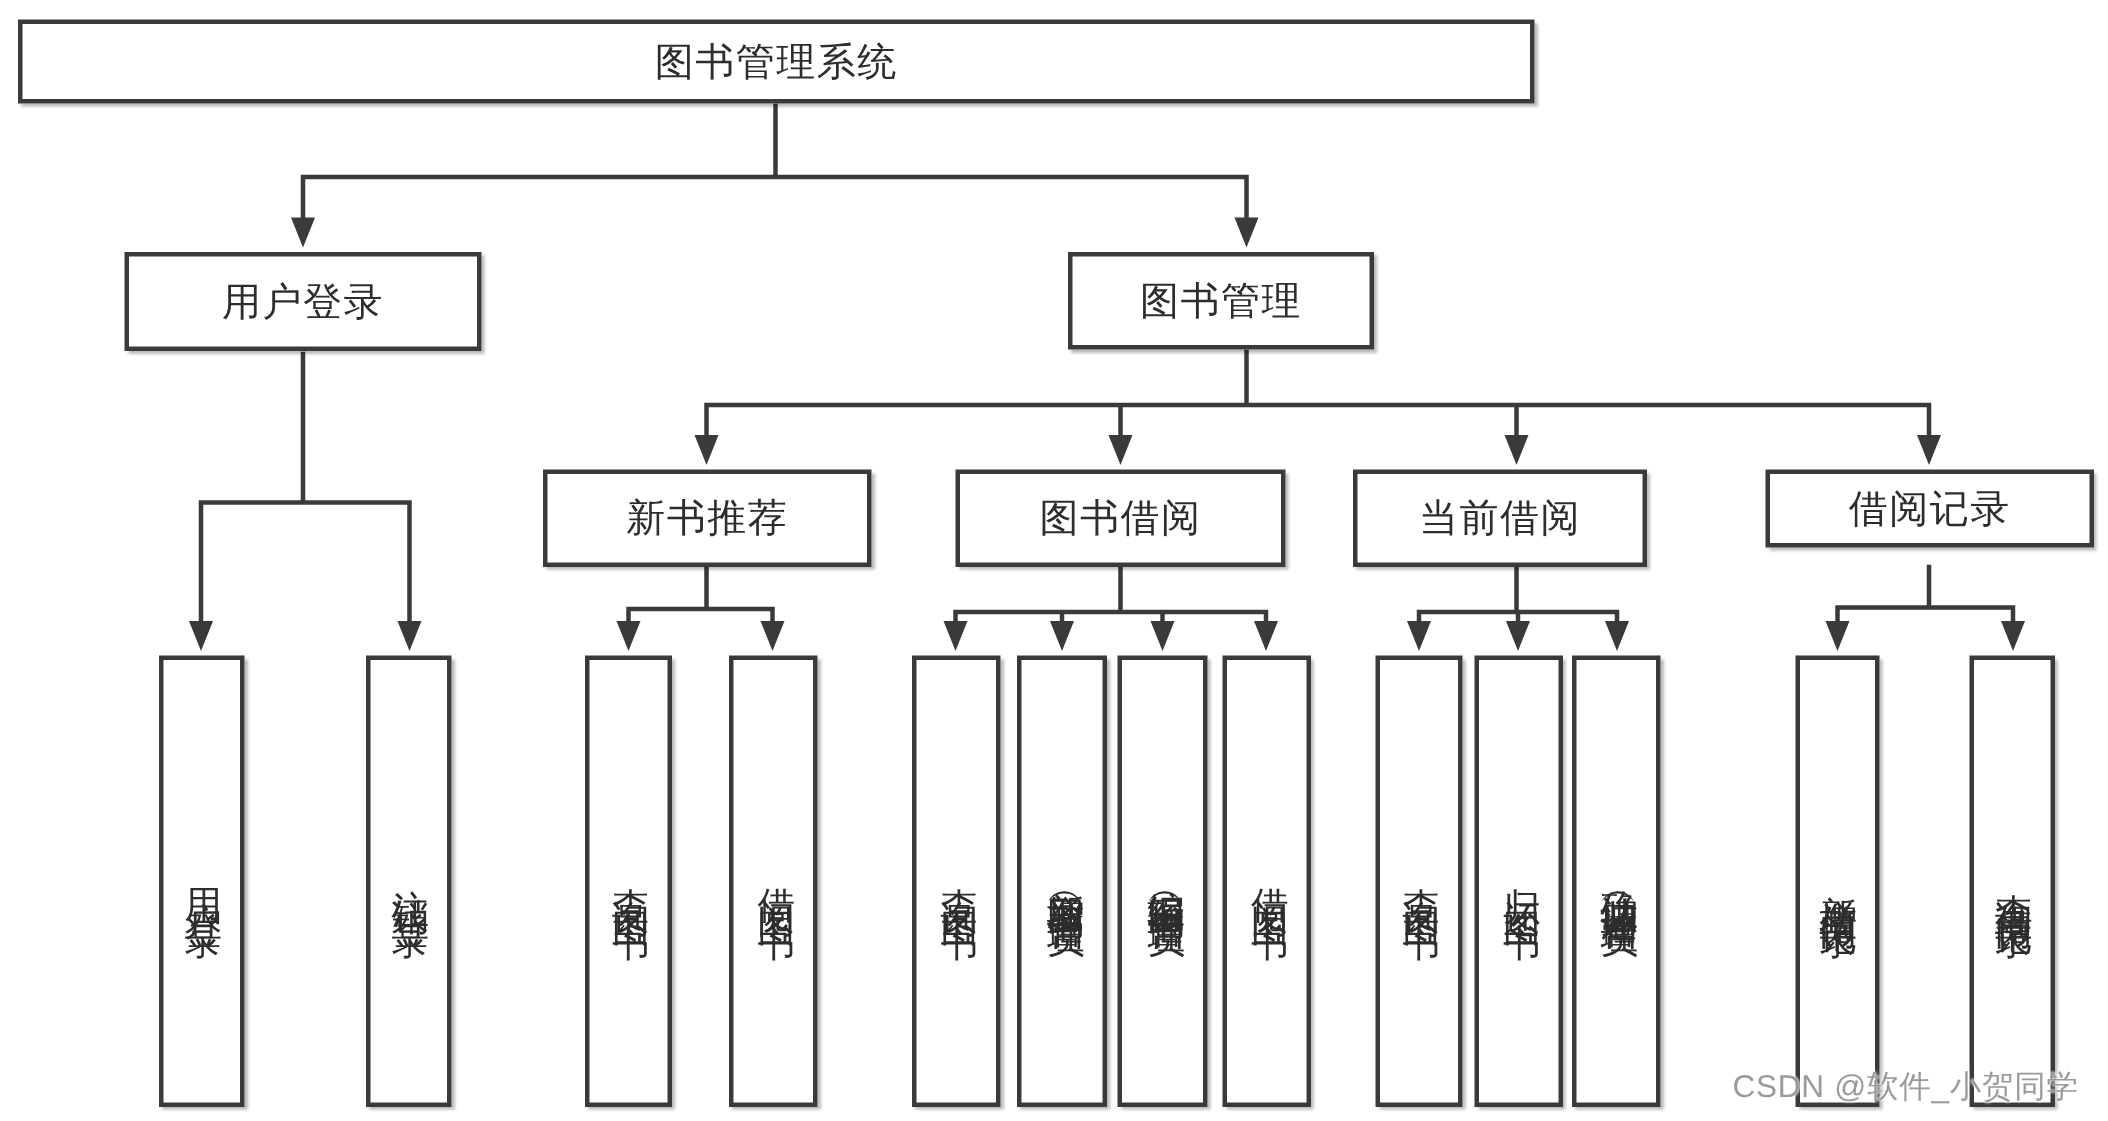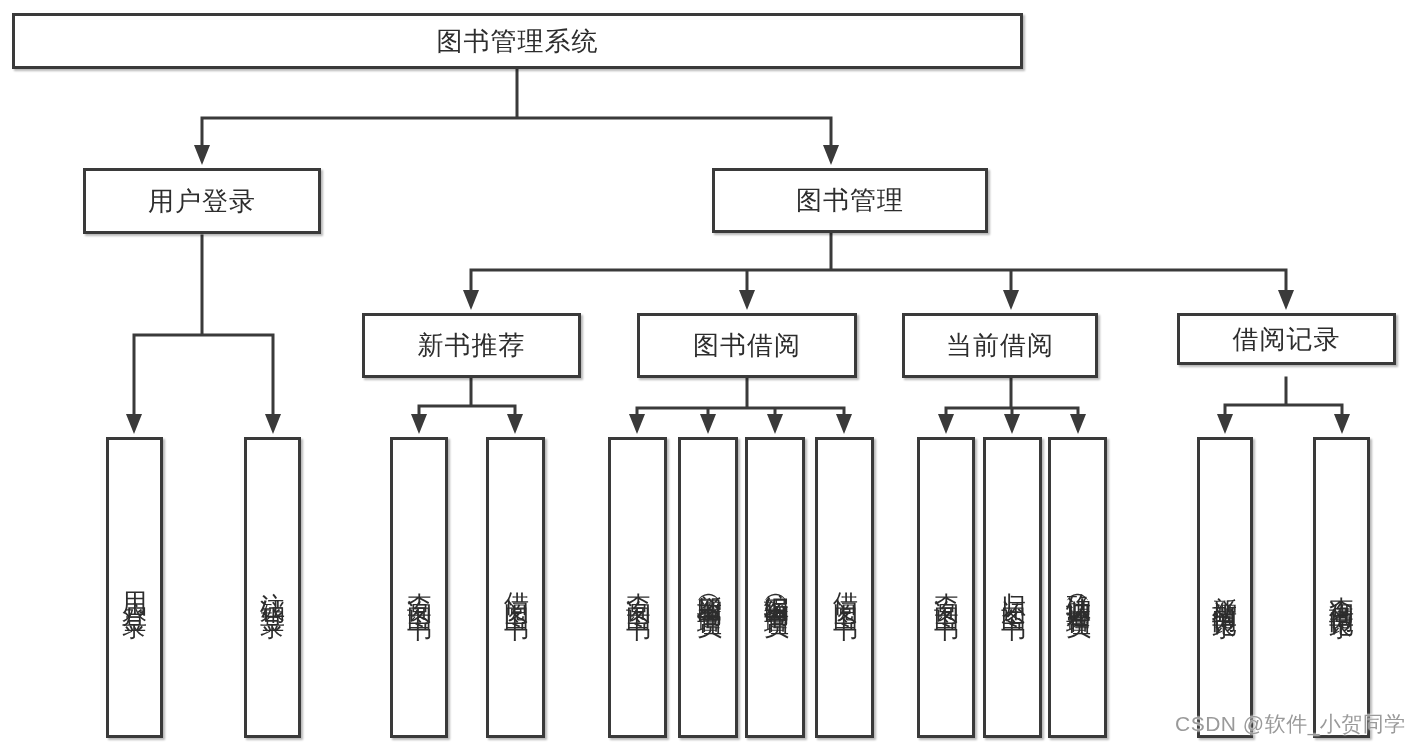--- a/index.html
+++ b/index.html
@@ -27,21 +27,20 @@
     text-align:center;line-height:51px;font-size:25px;
   }
   .sp4{letter-spacing:8px;}
   .sp6{letter-spacing:4px;}
   .sp9{letter-spacing:3px;}
   .watermark{
     position:absolute;left:1155px;top:710px;z-index:5;
     font-size:21px;letter-spacing:0.5px;white-space:nowrap;
     color:var(--watermark,#9a9a9a);
     text-shadow:0 0 2px #ffffff,0 0 2px #ffffff;
-    margin-left:20px;
   }
 </style>
 </head>
 <body>
 
 <div class="canvas">
 
   <svg class="connectors" width="1405" height="747" viewBox="0 0 1405 747">
     <g stroke="#3a3a3a" stroke-width="3" fill="none" stroke-linecap="square">
       <path d="M517 69V118 M202 118H831 M202 118V146 M831 118V146"></path>
@@ -71,21 +70,21 @@
       <polygon points="1004,414 1020,414 1012,434"></polygon>
       <polygon points="1070,414 1086,414 1078,434"></polygon>
       <polygon points="1217,414 1233,414 1225,434"></polygon>
       <polygon points="1334,414 1350,414 1342,434"></polygon>
     </g>
   </svg>
 
   <div class="node hbox" style="left:12px;top:13px;width:1011px;height:56px">图书管理系统</div>
 
   <div class="node hbox" style="left:83px;top:168px;width:238px;height:66px">用户登录</div>
-  <div class="node hbox" style="left:712px;top:168px;width:276px;height:65px">图书管理</div>
+  <div class="node hbox" style="left:712px;top:168px;width:204px;height:65px">图书管理</div>
 
   <div class="node hbox" style="left:637px;top:313px;width:220px;height:65px">图书借阅</div>
   <div class="node hbox" style="left:362px;top:313px;width:219px;height:65px">新书推荐</div>
   <div class="node hbox" style="left:902px;top:313px;width:196px;height:65px">当前借阅</div>
   <div class="node hbox" style="left:1177px;top:313px;width:219px;height:52px">借阅记录</div>
 
   <div class="node vbox sp4" style="left:106px;width:57px">用户登录</div>
   <div class="node vbox sp4" style="left:244px;width:57px">注销登录</div>
 
   <div class="node vbox sp4" style="left:390px;width:58px">查询图书</div>

